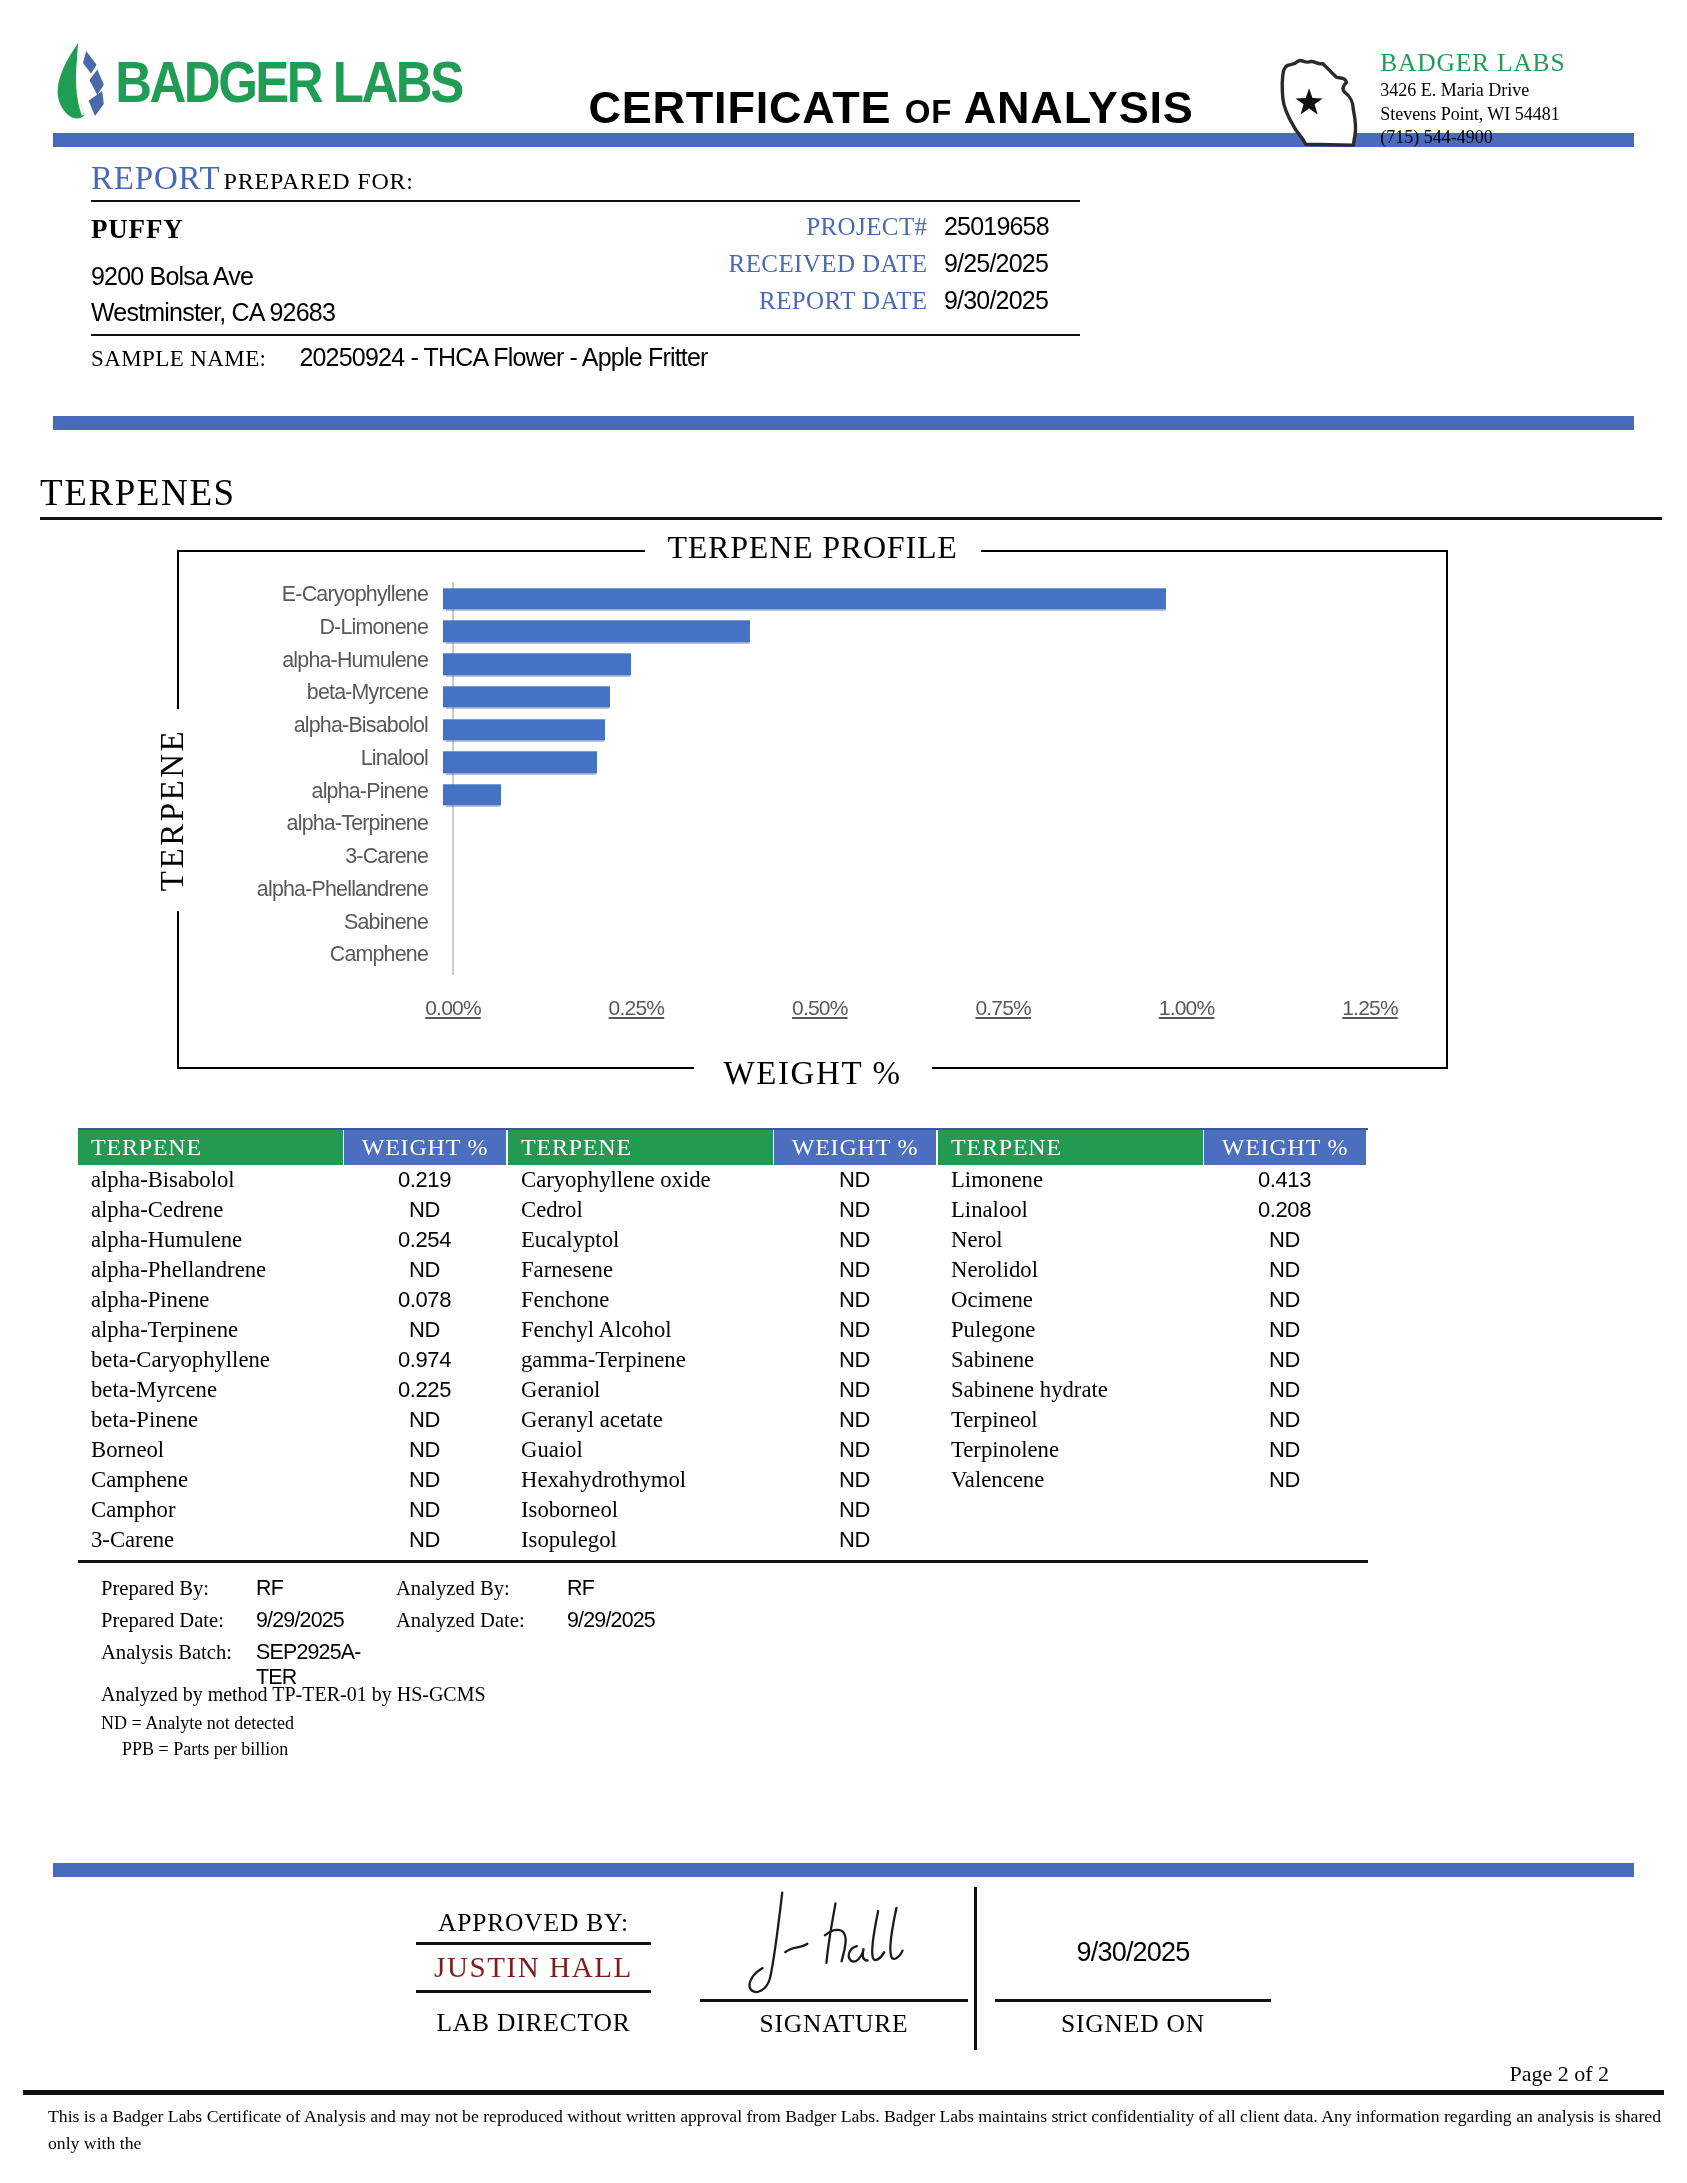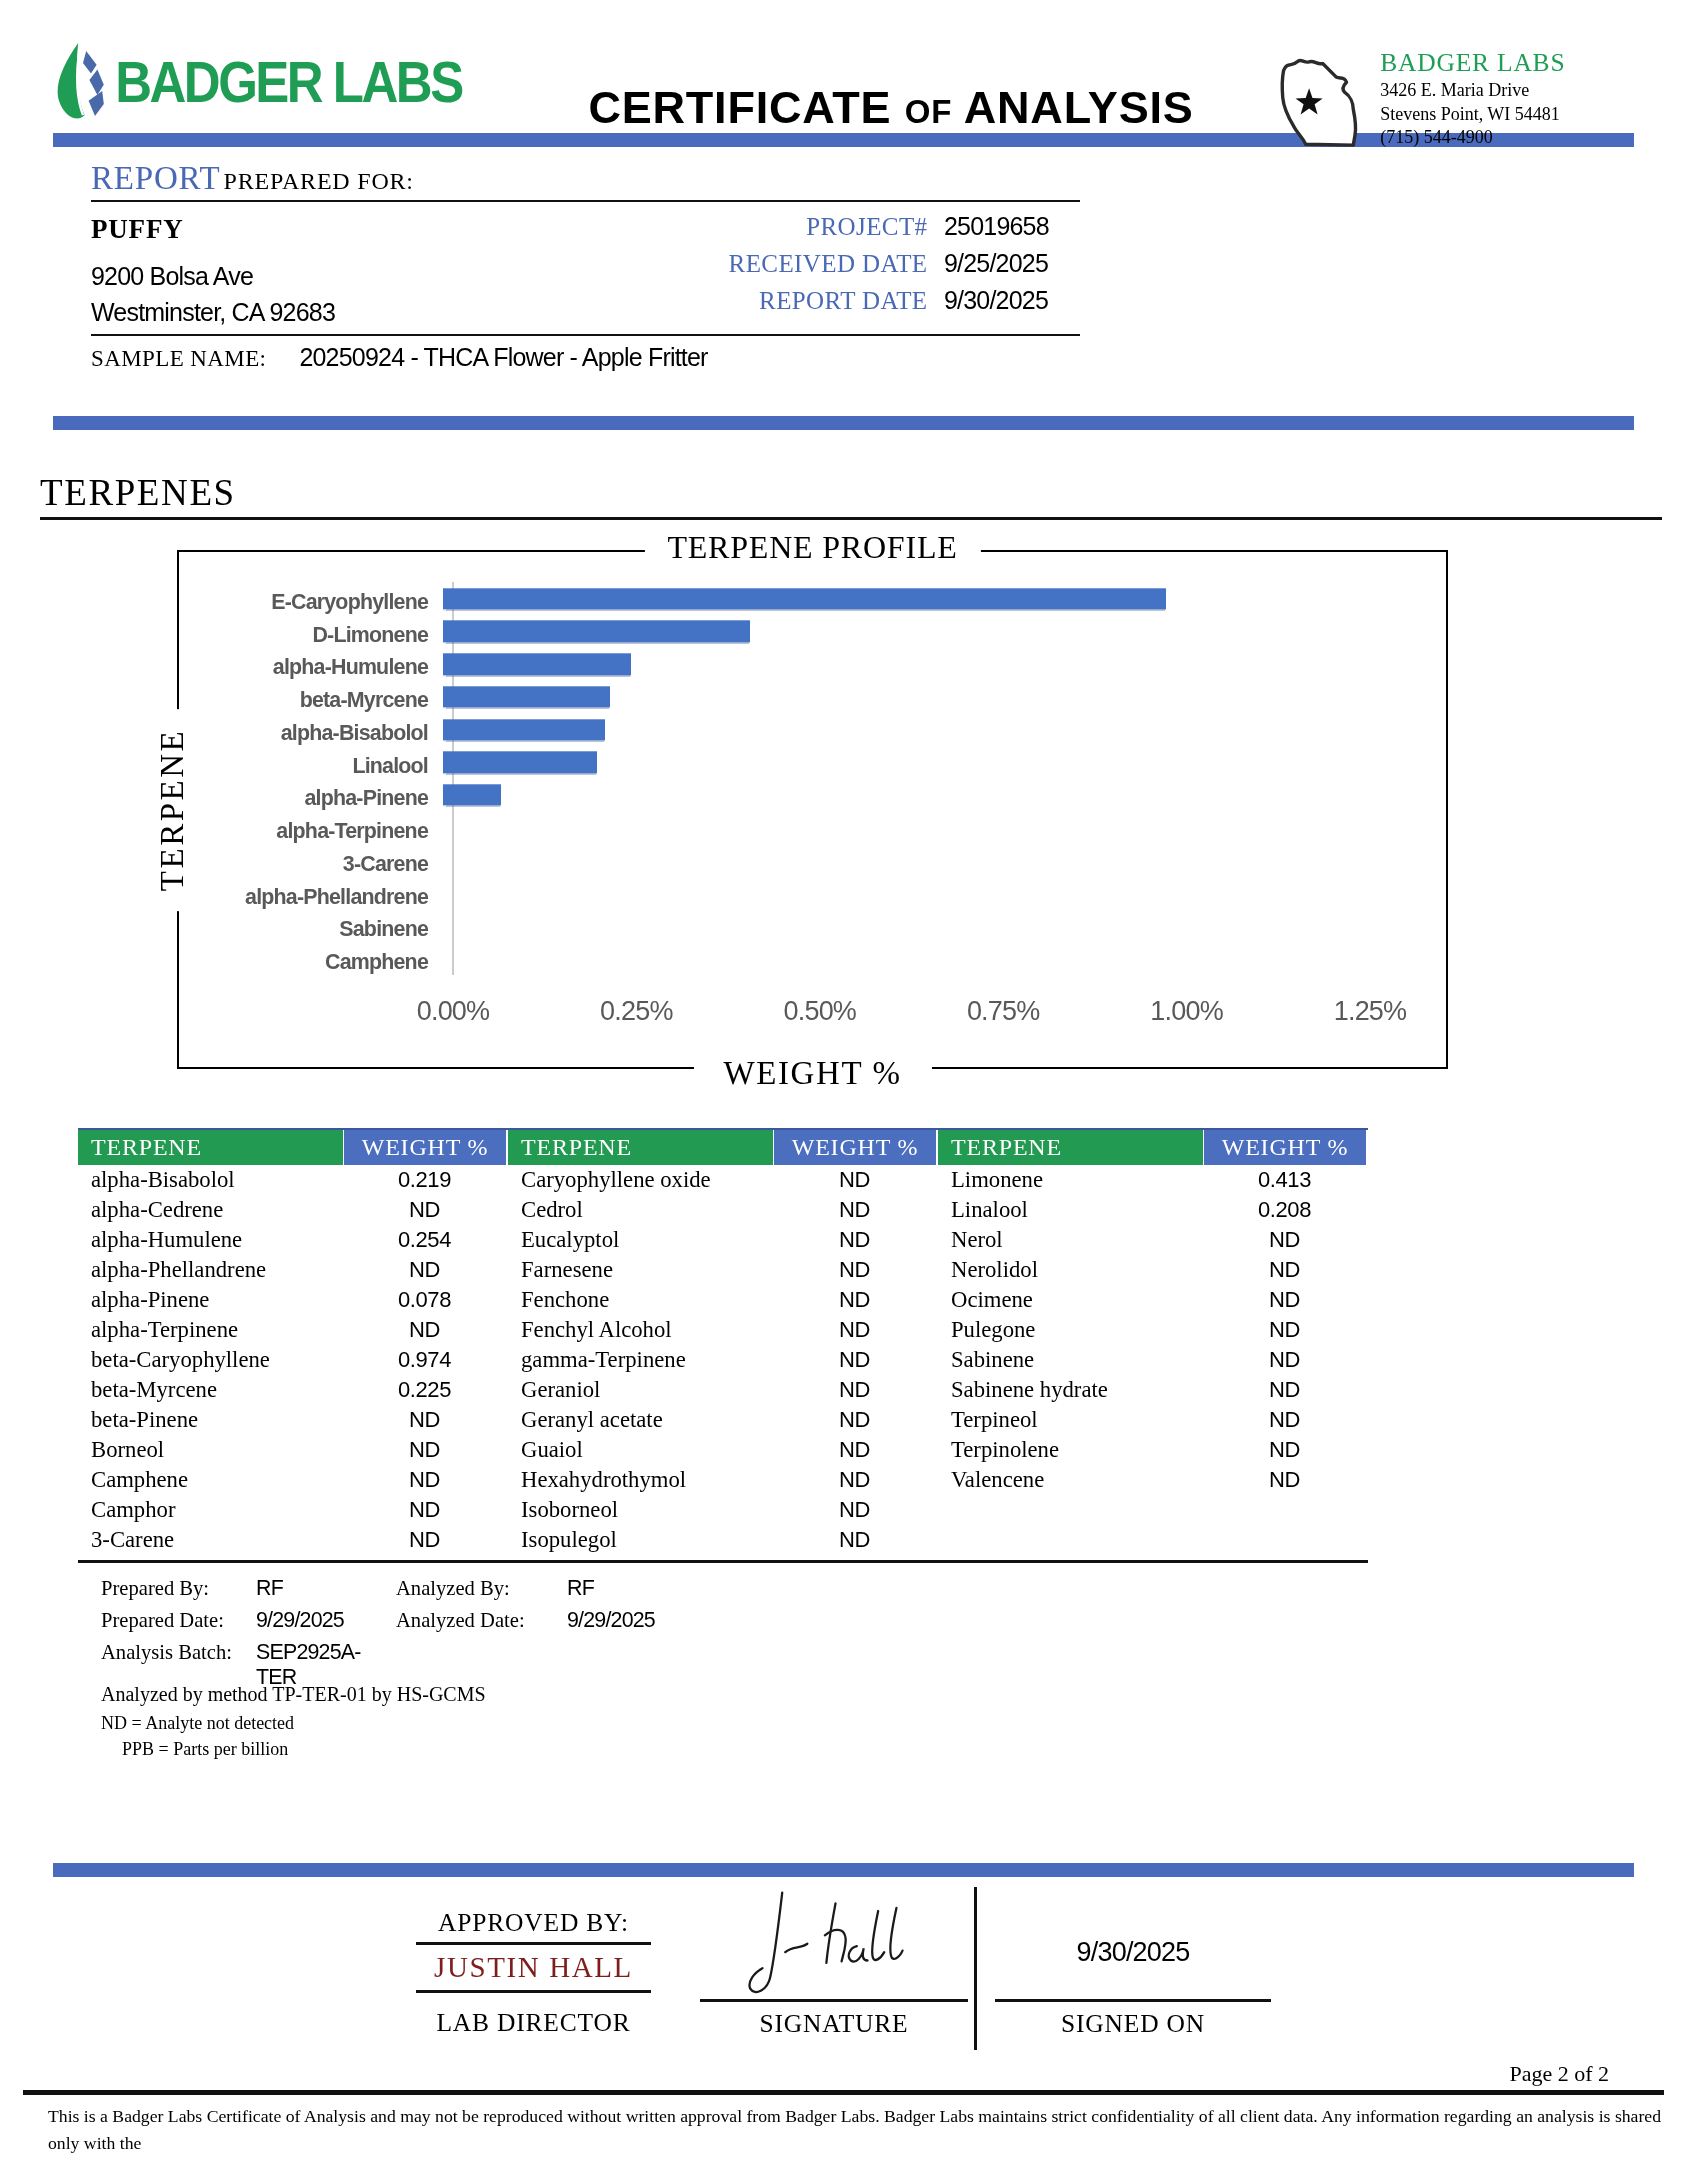--- a/index.html
+++ b/index.html
@@ -58,29 +58,29 @@
     border:2.5px solid #000; background:#fff; }
   .chart-title { position:absolute; top:-23px; left:50%; transform:translateX(-50%);
     background:#fff; padding:0 23px; font-size:32px; letter-spacing:0.8px; white-space:nowrap; }
   .ylab { position:absolute; left:-25px; top:50%;
     writing-mode:vertical-rl; transform:translateY(-50%) rotate(180deg);
     background:#fff; padding:20px 0; font-size:33px; letter-spacing:2.5px; }
   .xlab { position:absolute; bottom:-25px; left:50%; transform:translateX(-50%);
     background:#fff; padding:0 30px; font-size:33px; letter-spacing:1.6px; white-space:nowrap; }
   .rows-area { position:absolute; top:30px; left:23px; right:76px; bottom:92px; }
   .axis-line { position:absolute; left:250px; top:0; bottom:0; width:1.6px; background:#cccccc; }
-  .crow { display:flex; align-items:flex-end; height:8.3333%;font-weight:bold; }
+  .crow { display:flex; align-items:flex-start; height:8.3333%; }
   .clabel { width:239px; text-align:right; padding-right:13px; color:#595959;
     font-family:"Liberation Sans", sans-serif; letter-spacing:-0.8px; font-size:21.4px; white-space:nowrap; }
   .ctrack { flex:1; position:relative; height:100%; }
   .cbar { position:absolute; left:1.6px; top:50%; transform:translateY(-50%); height:21.4px;
     background:#4472c4; box-shadow:0 1.6px 0.8px rgba(60,90,150,0.35); }
   .ticks { position:absolute; left:274px; right:76px; bottom:41px; height:30px; }
   .tick { position:absolute; transform:translateX(-50%); color:#595959;
-    font-family:"Liberation Sans", sans-serif; letter-spacing:-0.8px; font-size:27px; white-space:nowrap; }
+    font-family:"Liberation Sans", sans-serif; letter-spacing:-0.8px; font-size:21px; white-space:nowrap;text-decoration:underline; }
 
   
   .ttable { display:flex; margin:59px 0 0 78px; width:1290px; }
   .tcol { width:430px; }
   .thead { display:flex; border-top:2.5px solid #3a57a0; }
   .th-terp { width:265px; background:#229a52; color:#fff; font-size:24px;
     padding:3.3px 0 4.1px 13px; letter-spacing:0.8px; }
   .th-wt { width:163px; background:#4c6ebe; color:#fff; text-align:center; font-size:24px;
     padding:3.3px 0 4.1px 0; letter-spacing:0.8px; border-left:1.6px solid #fff; }
   .trow { display:flex; align-items:center; height:30px; }

